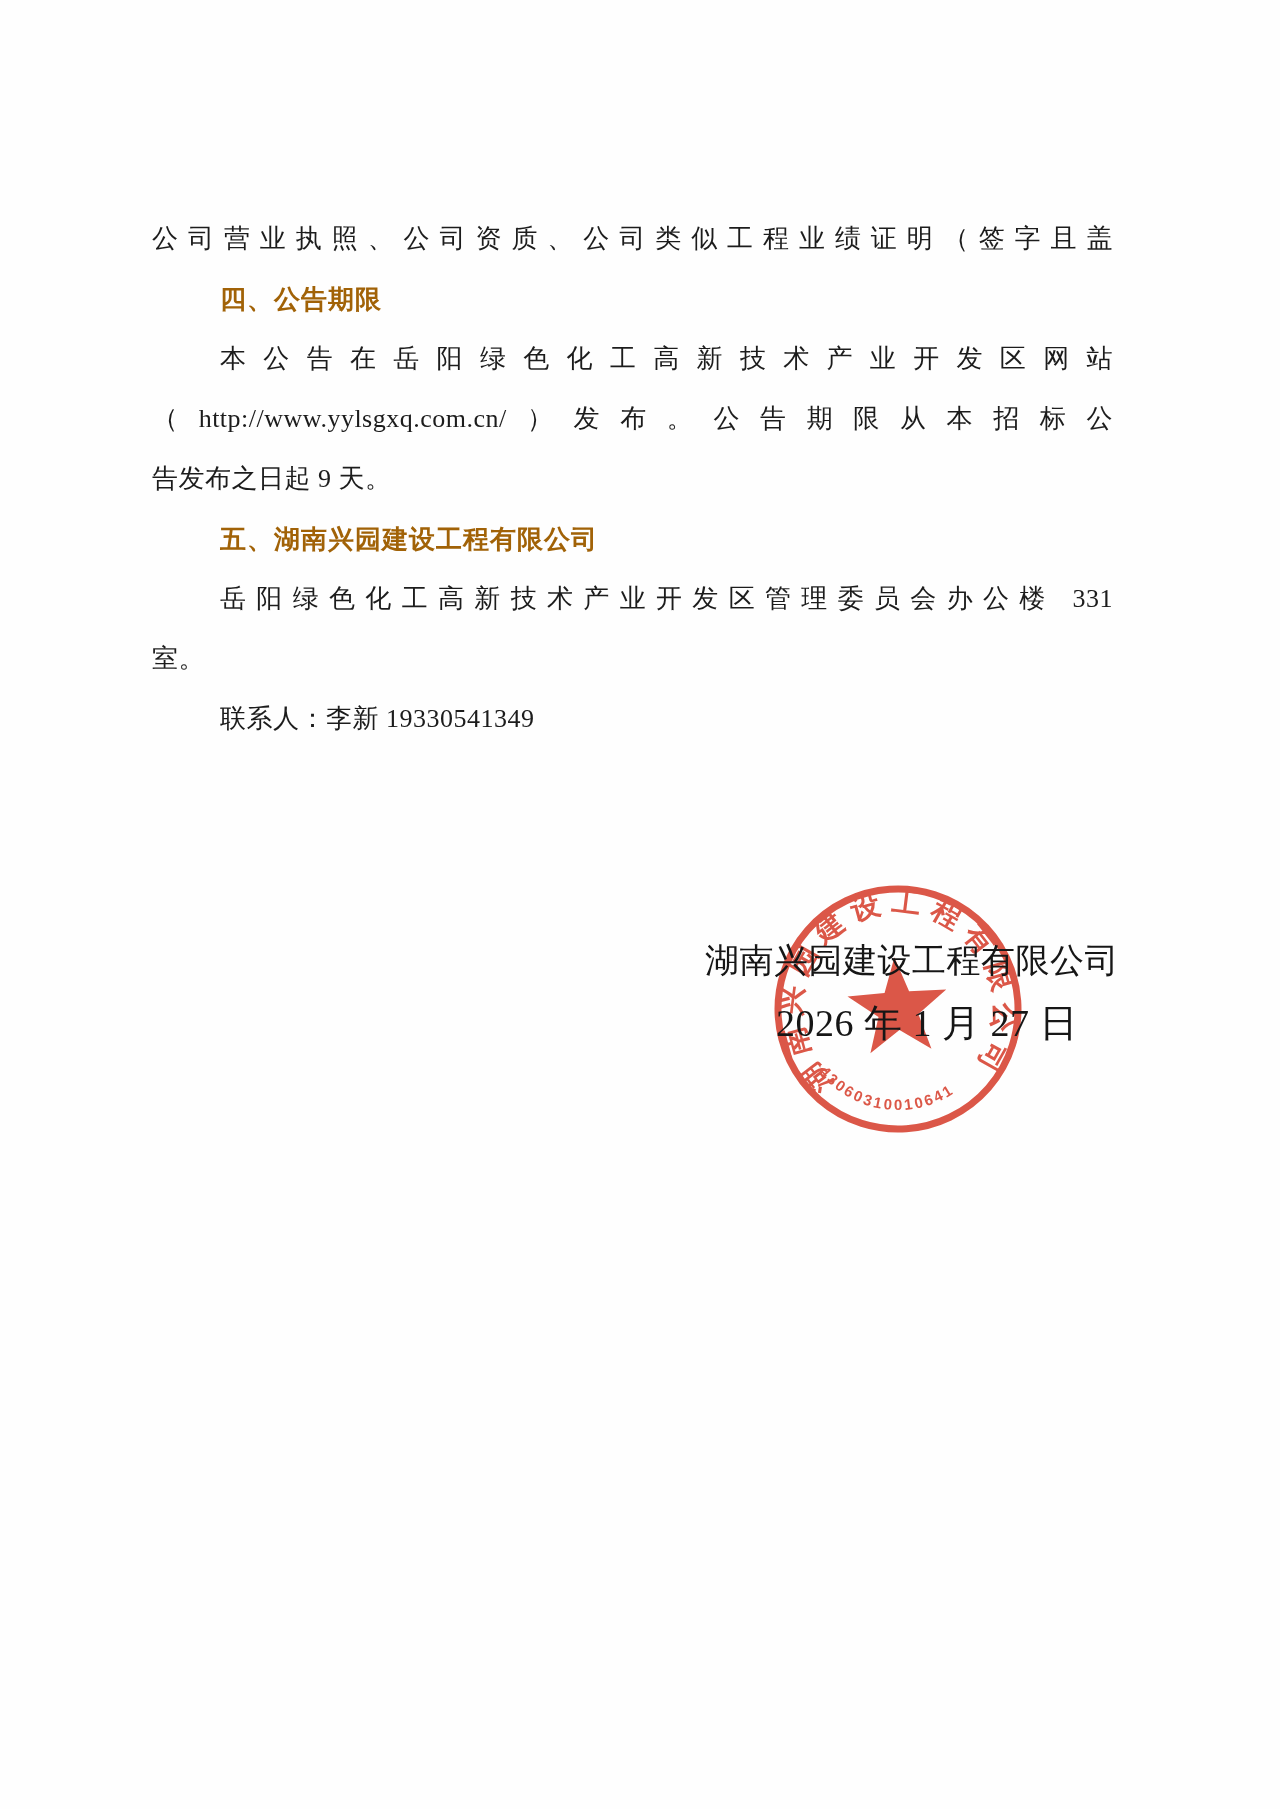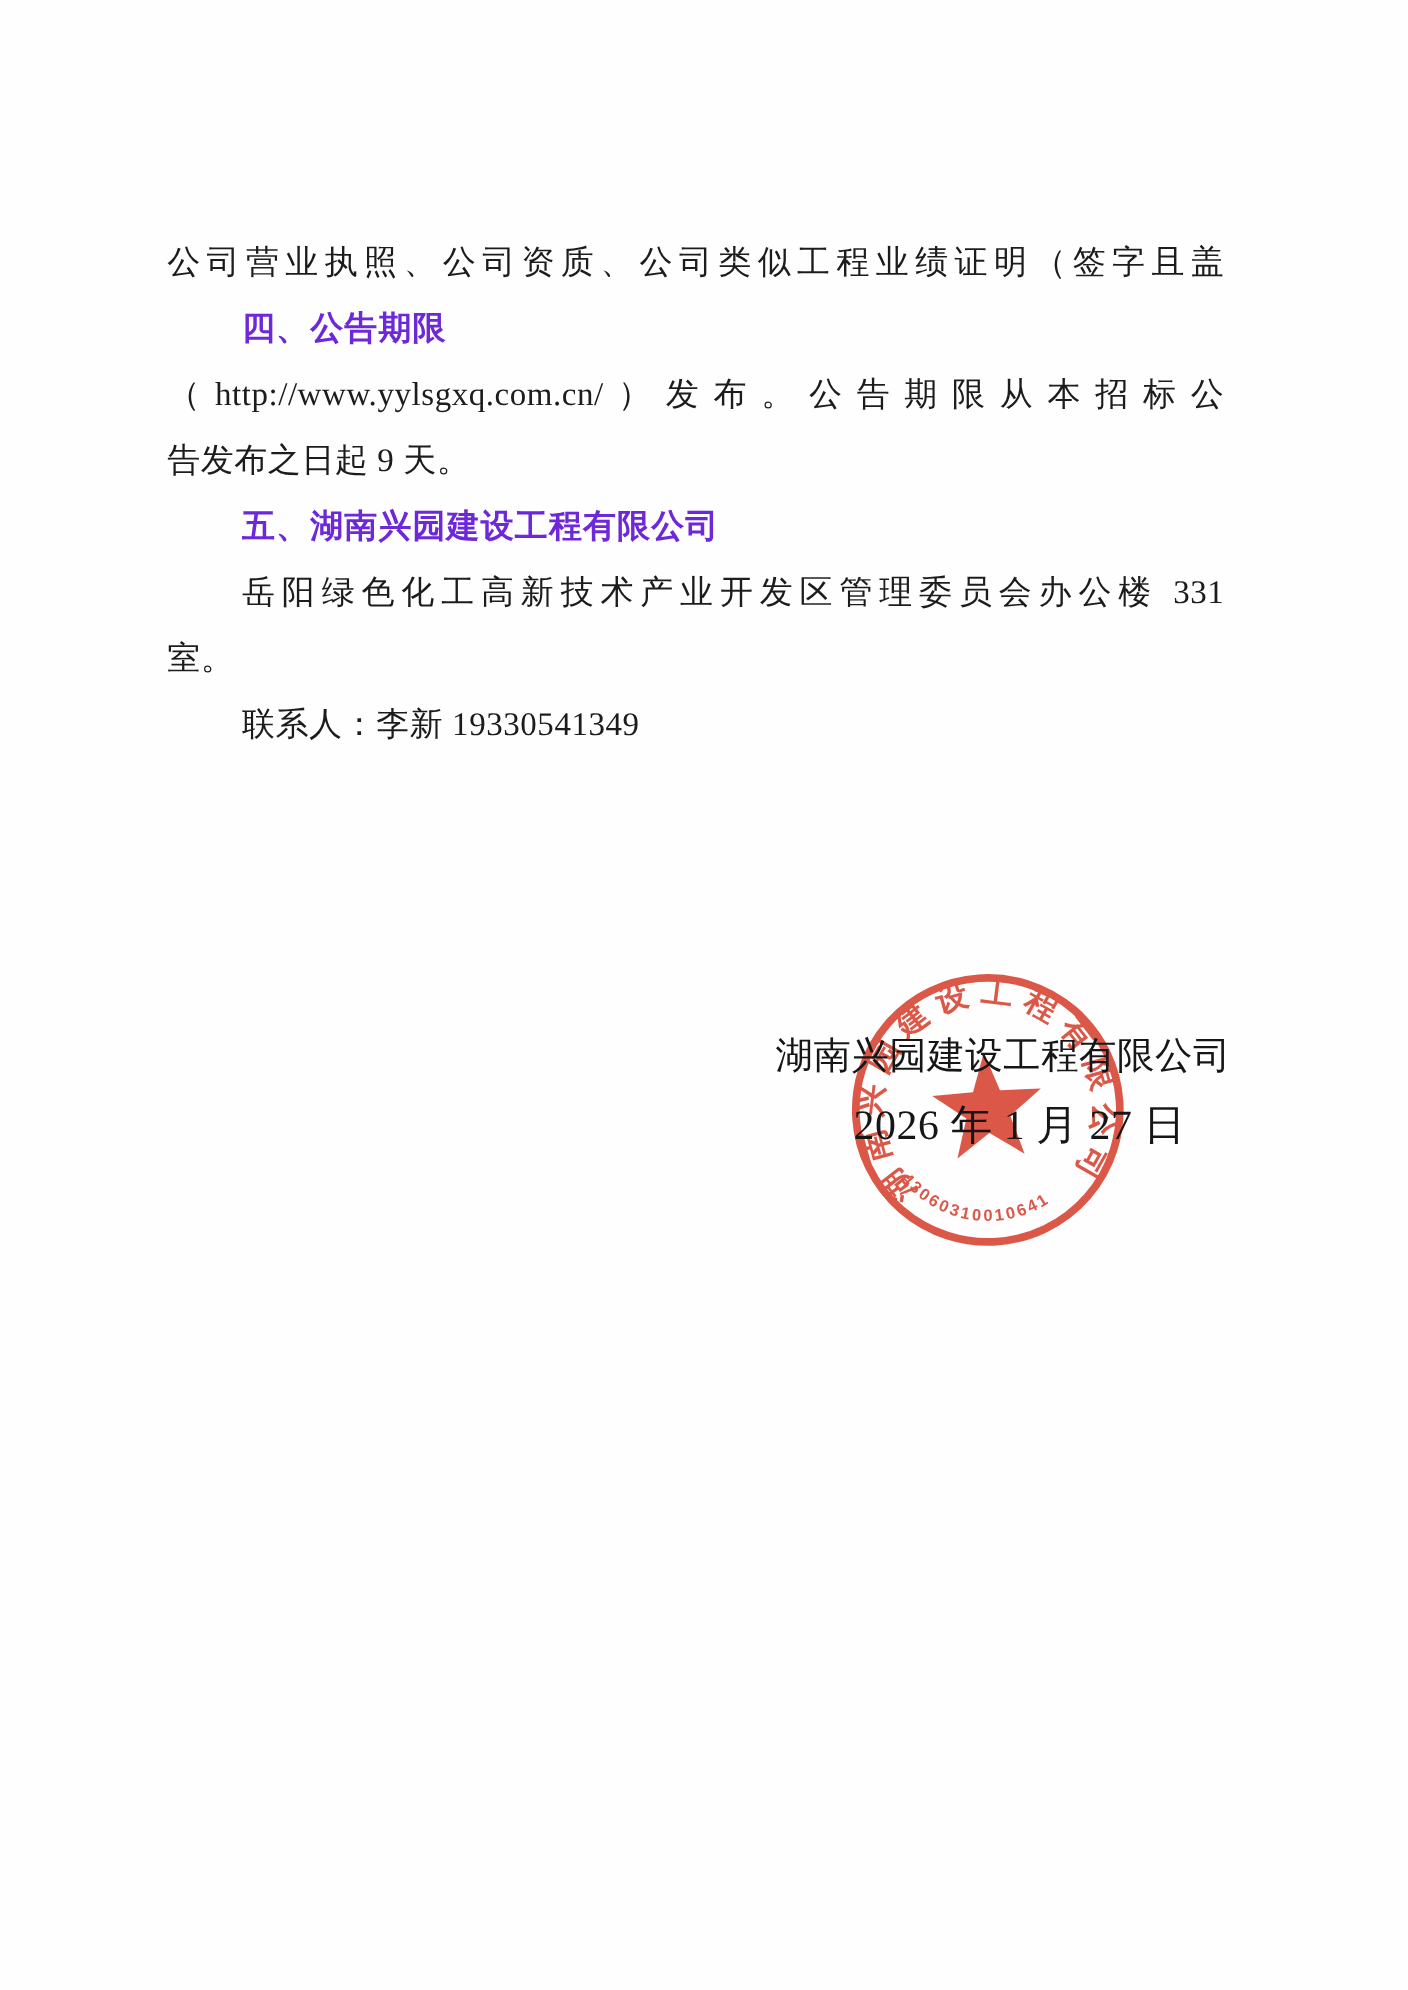--- a/index.html
+++ b/index.html
@@ -8,35 +8,35 @@
     background:#fefefe;
     position:relative;
     overflow:hidden;
     font-family:"Liberation Serif","DejaVu Serif",serif;
     color:#1c1c1c;
   }
   .page{position:absolute;inset:0;}
   .doc{
     position:absolute;
     left:152px;top:209px;width:961px;
-    font-size:30px;
+    font-size:26px;
     line-height:60px;
     letter-spacing:0.5px;
   }
   .line{white-space:pre-wrap;}
   .fill{
     text-align:justify;
     text-align-last:justify;
     text-justify:inter-character;
   }
   .indent{text-indent:68px;}
   .head{
     font-family:"Liberation Sans","DejaVu Sans",sans-serif;
     font-weight:700;
-    color:#6d28d9;
+    color:#a16207;
     text-indent:68px;
     letter-spacing:1px;
   }
   .signature-line{
     position:absolute;
     font-size:34px;
     line-height:40px;
     color:#161616;
     letter-spacing:0.5px;
     z-index:3;
@@ -62,20 +62,21 @@
   .seal .num{font-size:15px;letter-spacing:2.5px;}
 </style>
 </head>
 <body>
 
 <div class="page">
 
   <div class="doc">
       <div class="line fill">公司营业执照、公司资质、公司类似工程业绩证明（签字且盖</div>
       <div class="line head">四、公告期限</div>
+      <div class="line fill indent">本公告在岳阳绿色化工高新技术产业开发区网站</div>
       <div class="line fill">（http://www.yylsgxq.com.cn/）发布。公告期限从本招标公</div>
       <div class="line ">告发布之日起 9 天。</div>
       <div class="line head">五、湖南兴园建设工程有限公司</div>
       <div class="line fill indent">岳阳绿色化工高新技术产业开发区管理委员会办公楼 331</div>
       <div class="line ">室。</div>
       <div class="line indent">联系人：李新 19330541349</div>
     </div>
 
   <div class="signature-line sig-company">湖南兴园建设工程有限公司</div>
 

